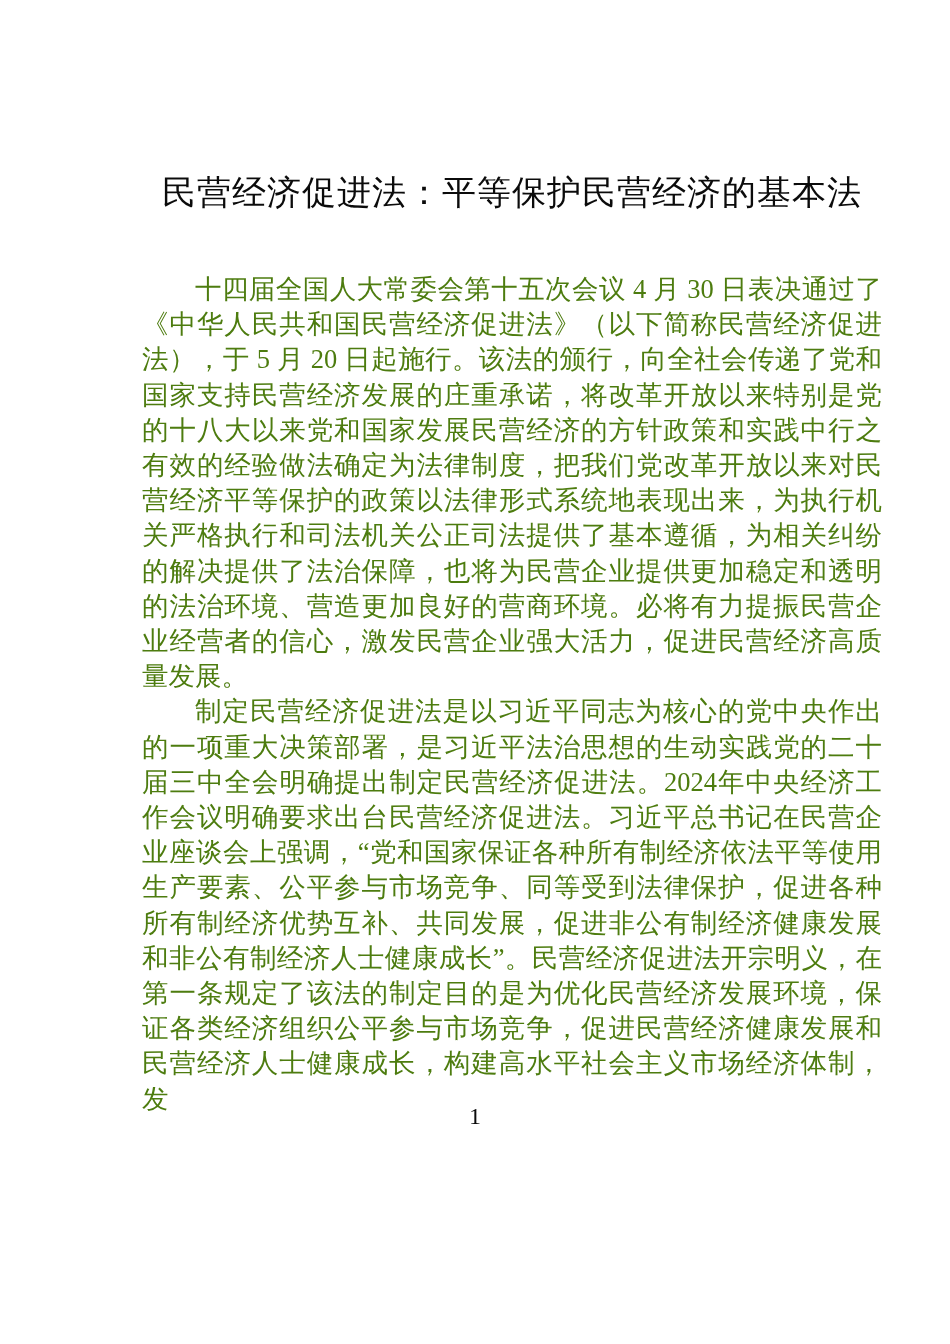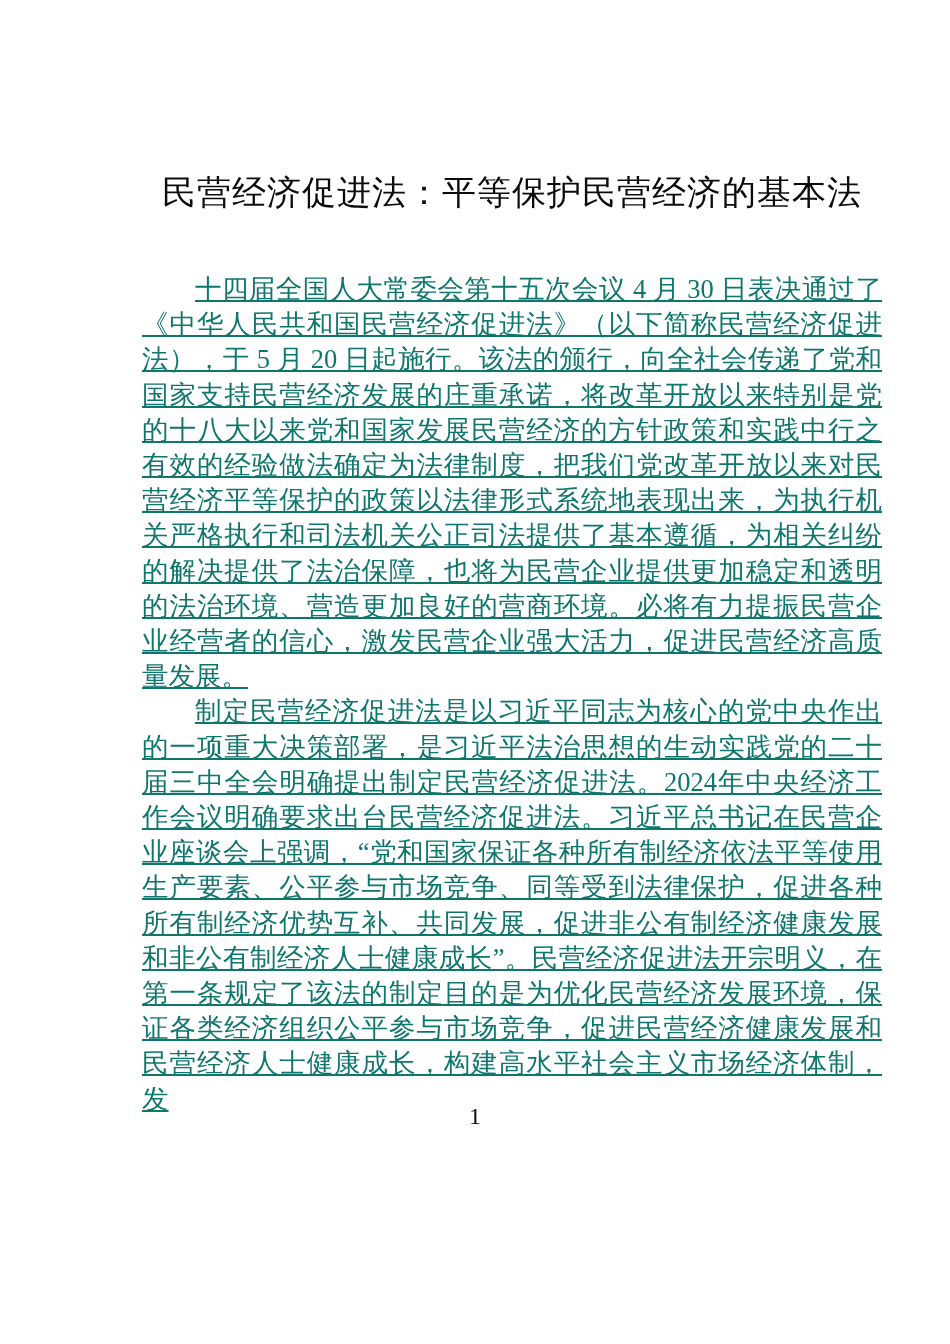--- a/index.html
+++ b/index.html
@@ -30,23 +30,22 @@
       text-align: center;
       letter-spacing: 1px;
       color: #0b0b0b;
     }
     .doc-body p {
       margin: 0;
       font-size: 26.5px;
       line-height: 35.2px;
       text-align: justify;
       text-indent: 2em;
-      color: #0f766e;
+      color: #4d7c0f;
       word-break: break-all;
-      text-decoration: underline;
     }
     .page-number {
       position: absolute;
       left: 0;
       bottom: 122px;
       width: 100%;
       text-align: center;
       font-size: 24px;
       color: #0b0b0b;
     }

